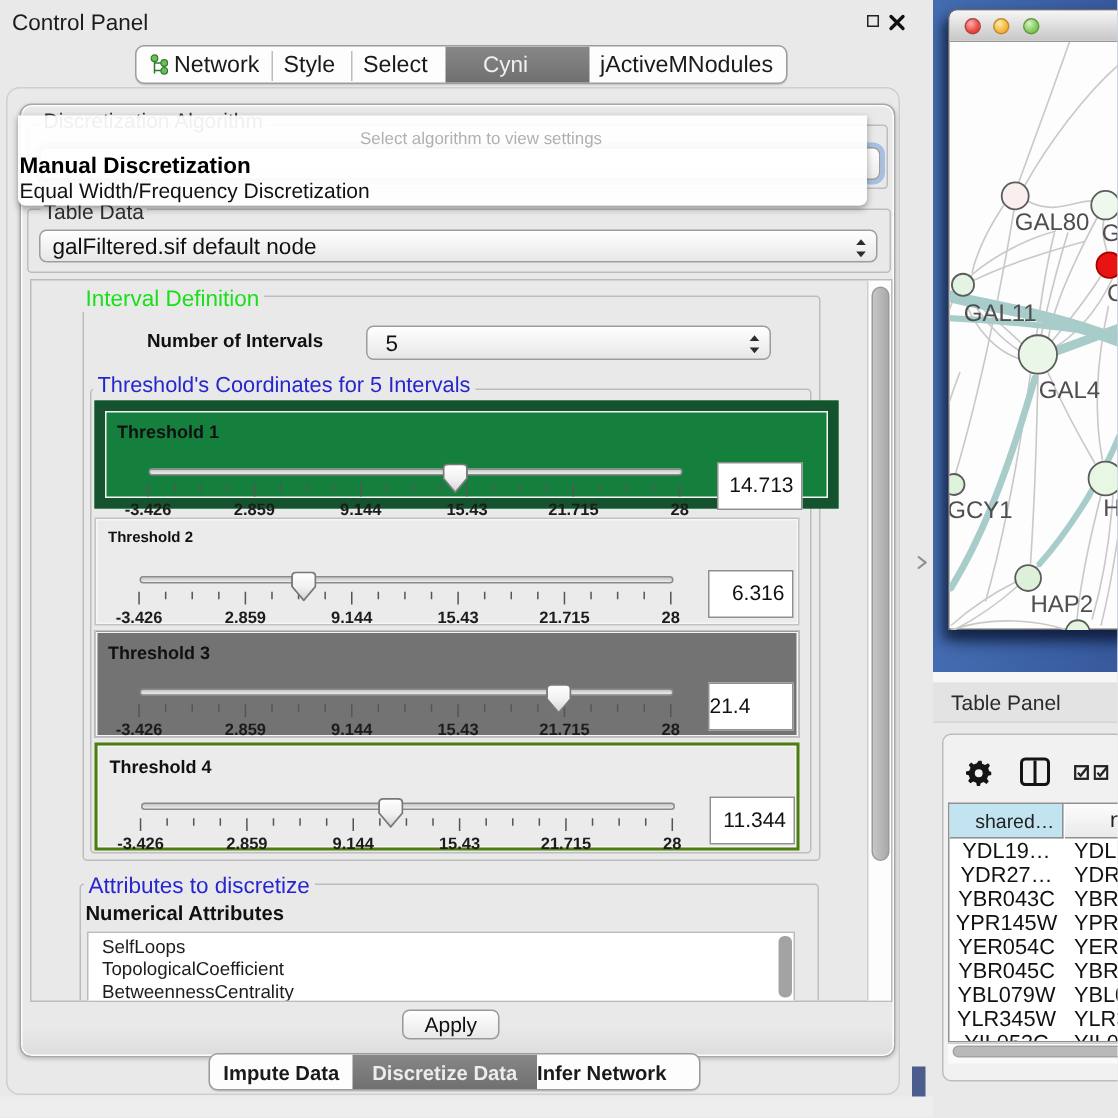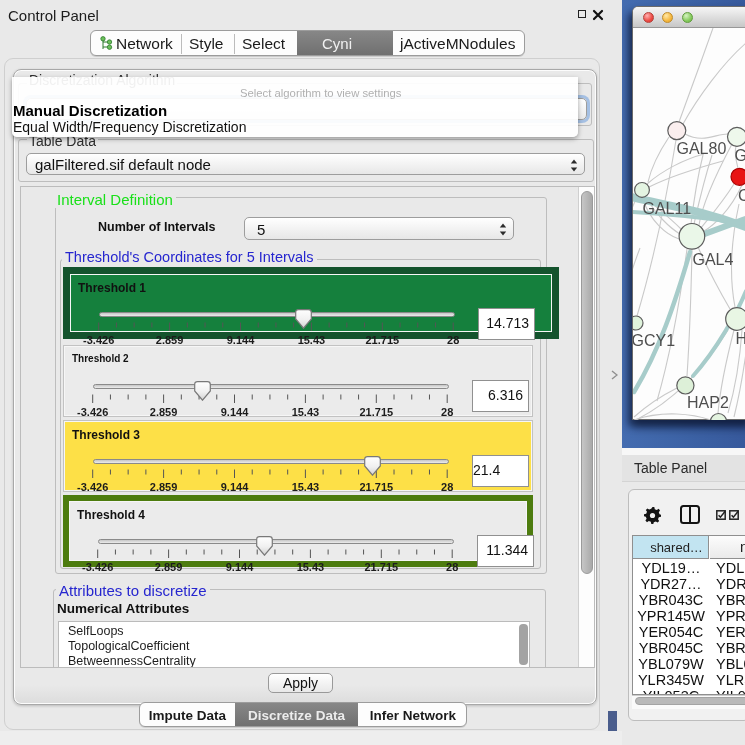--- a/index.html
+++ b/index.html
@@ -136,21 +136,21 @@
         <path d="M3.6,0.6 L13.4,0.6 Q16.3,0.6 16.3,3.4 L16.3,10 L8.5,19.2 L0.7,10 L0.7,3.4 Q0.7,0.6 3.6,0.6 Z" fill="url(#thg)" stroke="#787878" stroke-width="1.2"></path>
       </svg>
       <div style="position:absolute;left:-1.3px;top:60px;width:60px;text-align:center;font-size:11px;font-weight:700;color:#1c1c1c">-3.426</div>
       <div style="position:absolute;left:69.6px;top:60px;width:60px;text-align:center;font-size:11px;font-weight:700;color:#1c1c1c">2.859</div>
       <div style="position:absolute;left:140.5px;top:60px;width:60px;text-align:center;font-size:11px;font-weight:700;color:#1c1c1c">9.144</div>
       <div style="position:absolute;left:211.4px;top:60px;width:60px;text-align:center;font-size:11px;font-weight:700;color:#1c1c1c">15.43</div>
       <div style="position:absolute;left:282.3px;top:60px;width:60px;text-align:center;font-size:11px;font-weight:700;color:#1c1c1c">21.715</div>
       <div style="position:absolute;left:353.2px;top:60px;width:60px;text-align:center;font-size:11px;font-weight:700;color:#1c1c1c">28</div>
       <div style="position:absolute;left:408px;top:34px;width:57px;height:32px;background:#fff;border:1.5px solid #909090;font-size:14px;color:#111;text-align:right;line-height:29px;padding-right:5px;box-sizing:border-box">6.316</div>
     </div>
-<div style="position:absolute;left:42px;top:233px;width:470px;height:72px;border:1px solid #c2c2c2;box-shadow:inset 0 0 0 1px #f6f6f6;background:#fde047">
+<div style="position:absolute;left:42px;top:233px;width:470px;height:72px;border:1px solid #c2c2c2;box-shadow:inset 0 0 0 1px #f6f6f6;background:#737373">
       <div style="position:absolute;left:8px;top:7px;font-size:12px;font-weight:bold;color:#111">Threshold 3</div>
       <div style="position:absolute;left:29px;top:38px;width:356px;height:5px;border:1px solid #8a8a8a;border-radius:4px;background:linear-gradient(#c6c6c6,#ececec)"></div>
       <svg style="position:absolute;left:0;top:0" width="470" height="72" viewBox="0 0 470 72">
         <g stroke="#555" stroke-width="1">
           <line x1="28.70" y1="48.5" x2="28.70" y2="57.00"></line>
           <line x1="46.43" y1="48.5" x2="46.43" y2="53.50"></line>
           <line x1="64.15" y1="48.5" x2="64.15" y2="53.50"></line>
           <line x1="81.88" y1="48.5" x2="81.88" y2="53.50"></line>
           <line x1="99.60" y1="48.5" x2="99.60" y2="57.00"></line>
           <line x1="117.32" y1="48.5" x2="117.32" y2="53.50"></line>
@@ -175,21 +175,21 @@
         <path d="M3.6,0.6 L13.4,0.6 Q16.3,0.6 16.3,3.4 L16.3,10 L8.5,19.2 L0.7,10 L0.7,3.4 Q0.7,0.6 3.6,0.6 Z" fill="url(#thg)" stroke="#787878" stroke-width="1.2"></path>
       </svg>
       <div style="position:absolute;left:-1.3px;top:60px;width:60px;text-align:center;font-size:11px;font-weight:700;color:#1c1c1c">-3.426</div>
       <div style="position:absolute;left:69.6px;top:60px;width:60px;text-align:center;font-size:11px;font-weight:700;color:#1c1c1c">2.859</div>
       <div style="position:absolute;left:140.5px;top:60px;width:60px;text-align:center;font-size:11px;font-weight:700;color:#1c1c1c">9.144</div>
       <div style="position:absolute;left:211.4px;top:60px;width:60px;text-align:center;font-size:11px;font-weight:700;color:#1c1c1c">15.43</div>
       <div style="position:absolute;left:282.3px;top:60px;width:60px;text-align:center;font-size:11px;font-weight:700;color:#1c1c1c">21.715</div>
       <div style="position:absolute;left:353.2px;top:60px;width:60px;text-align:center;font-size:11px;font-weight:700;color:#1c1c1c">28</div>
       <div style="position:absolute;left:408px;top:34px;width:57px;height:32px;background:#fff;border:1.5px solid #909090;font-size:14px;color:#111;line-height:29px;padding-right:5px;box-sizing:border-box">21.4</div>
     </div>
-<div style="position:absolute;left:42px;top:308px;width:470px;height:72px;border:6px solid #4d7c0f;box-shadow:inset 0 0 0 1px #f6f6f6;background:#ebebeb">
+<div style="position:absolute;left:42px;top:308px;width:470px;height:72px;border:2px solid #4d7c0f;box-shadow:inset 0 0 0 1px #f6f6f6;background:#ebebeb">
       <div style="position:absolute;left:8px;top:7px;font-size:12px;font-weight:bold;color:#111">Threshold 4</div>
       <div style="position:absolute;left:29px;top:38px;width:356px;height:5px;border:1px solid #8a8a8a;border-radius:4px;background:linear-gradient(#c6c6c6,#ececec)"></div>
       <svg style="position:absolute;left:0;top:0" width="470" height="72" viewBox="0 0 470 72">
         <g stroke="#555" stroke-width="1">
           <line x1="28.70" y1="48.5" x2="28.70" y2="57.00"></line>
           <line x1="46.43" y1="48.5" x2="46.43" y2="53.50"></line>
           <line x1="64.15" y1="48.5" x2="64.15" y2="53.50"></line>
           <line x1="81.88" y1="48.5" x2="81.88" y2="53.50"></line>
           <line x1="99.60" y1="48.5" x2="99.60" y2="57.00"></line>
           <line x1="117.32" y1="48.5" x2="117.32" y2="53.50"></line>
@@ -236,21 +236,21 @@
 <div class="ab" style="left:12px;top:77px;width:566px;height:60px;background:rgba(255,255,255,0.93);border-radius:0 0 5px 5px;box-shadow:0 2px 5px rgba(0,0,0,0.35);z-index:40">
     <div class="ab" style="left:228px;top:10px;font-size:11.3px;color:#b0b0b0">Select algorithm to view settings</div>
     <div class="ab" style="left:1px;top:42px;font-size:14px;color:#111">Equal Width/Frequency Discretization</div>
     <div class="ab" style="left:1px;top:25px;font-size:15px;font-weight:bold;color:#000">Manual Discretization</div>
   </div>
 <div class="ab" style="left:268px;top:673px;width:65px;height:20px;border-radius:5px;border:1px solid #999;background:linear-gradient(#ffffff,#e8e8e8);font-size:14px;color:#111;text-align:center;line-height:19px">Apply</div>
 <div class="ab" style="left:139px;top:702px;width:328px;height:25px;background:#fdfdfd;border:1px solid #9c9c9c;border-radius:6px;overflow:hidden;box-shadow:0 1px 0 rgba(0,0,0,0.1)">
 <div class="ab" style="left:0;top:0;width:95px;height:25px;font-size:13.5px;font-weight:bold;color:#1a1a1a;text-align:center;line-height:25px">Impute Data</div>
 <div class="ab" style="left:95px;top:0;width:123px;height:25px;background:linear-gradient(#878787,#6e6e6e)"></div>
 <div class="ab" style="left:95px;top:0;width:123px;height:25px;font-size:13.5px;font-weight:bold;color:#ececec;text-align:center;line-height:25px">Discretize Data</div>
-<div class="ab" style="left:218px;top:0;width:110px;height:25px;font-size:13.5px;font-weight:bold;color:#1a1a1a;text-align:center;line-height:25px">Infer Network</div>
+<div class="ab" style="left:218px;top:0;width:110px;height:25px;font-size:13.5px;font-weight:bold;color:#1a1a1a;text-align:left;line-height:25px">Infer Network</div>
 </div>
 <svg class="ab" style="left:610px;top:370px" width="8" height="10" viewBox="0 0 8 10">
     <path d="M2,1 L7,5 L2,9" fill="none" stroke="#8f8f8f" stroke-width="1.4"></path>
   </svg>
 <div class="ab" style="left:608px;top:711px;width:9px;height:21px;background:#4a5d8c"></div>
 <div class="ab" style="left:622px;top:0;width:123px;height:448px;overflow:hidden;background:linear-gradient(90deg,#446cb0,#3c62a5 55%,#37599c)">
 <div class="ab" style="left:10px;top:6px;width:120px;height:414px;border-radius:6px 6px 0 0;background:#fdfdfd;border:1px solid #6b6b6b;box-shadow:-4px 6px 7px rgba(8,16,42,0.5),0 7px 10px rgba(8,16,42,0.55)">
 <div class="ab" style="left:0;top:0;right:0;height:21px;border-radius:5px 5px 0 0;background:linear-gradient(#f6f6f6,#c7c7c7);border-bottom:1px solid #989898"></div>
 <div class="ab" style="left:9.5px;top:5px;width:11px;height:11px;border-radius:50%;background:radial-gradient(circle at 35% 30%,#ffb1b1,#ec4a43 60%,#d8322c);border:1px solid #b2423c"></div>
 <div class="ab" style="left:29.0px;top:5px;width:11px;height:11px;border-radius:50%;background:radial-gradient(circle at 35% 30%,#ffe9a8,#f5b73e 60%,#e3a024);border:1px solid #c08b28"></div>

